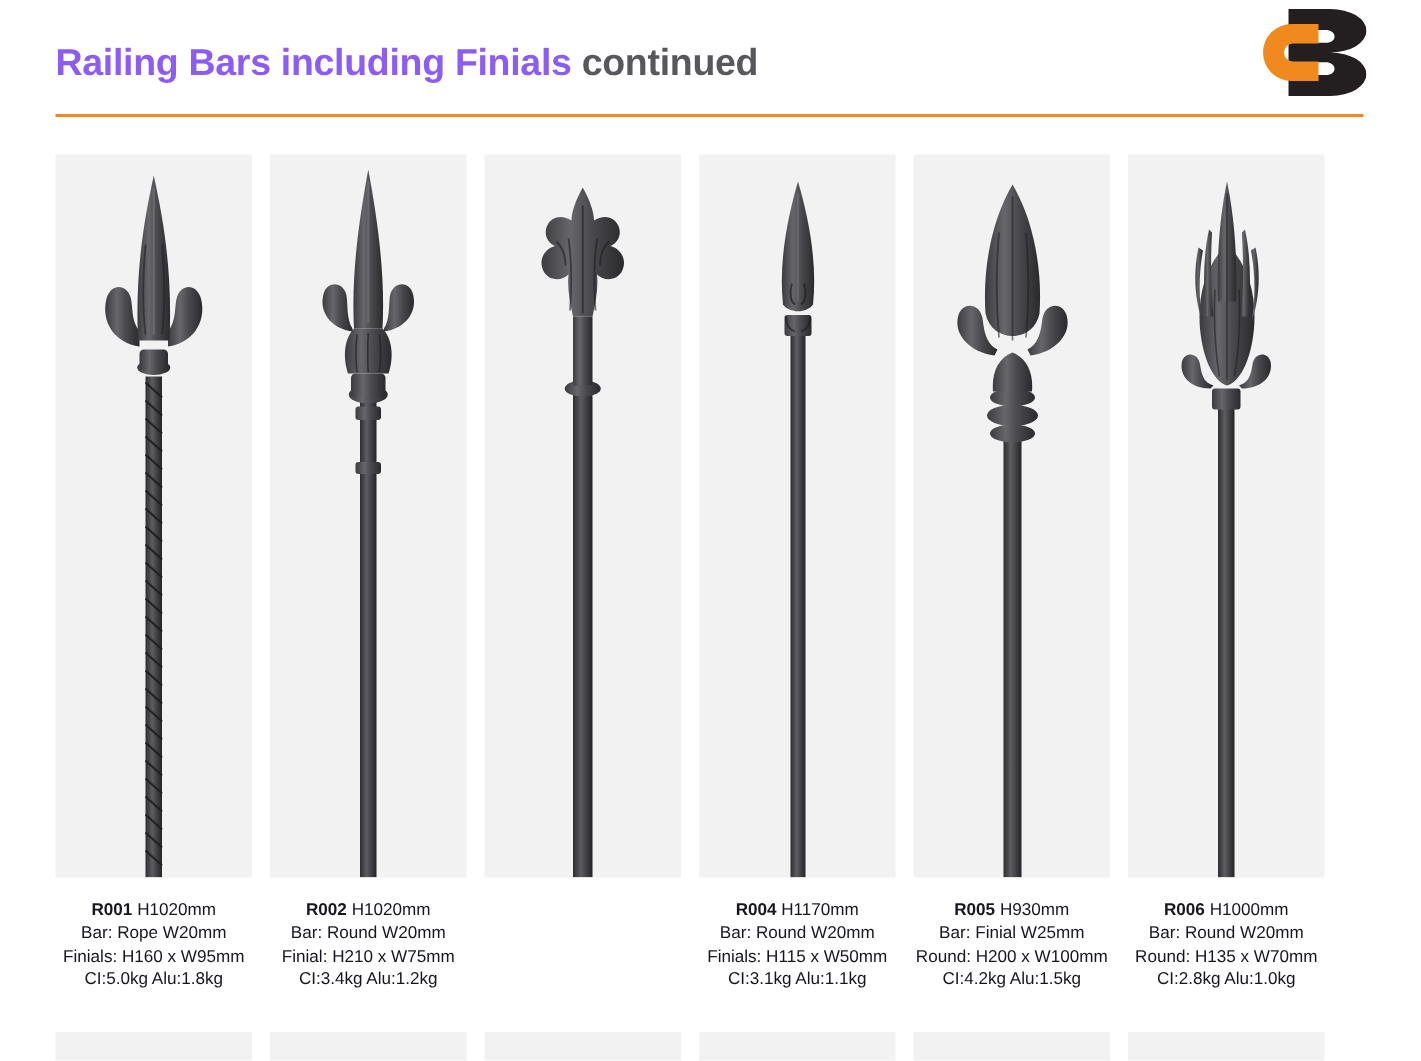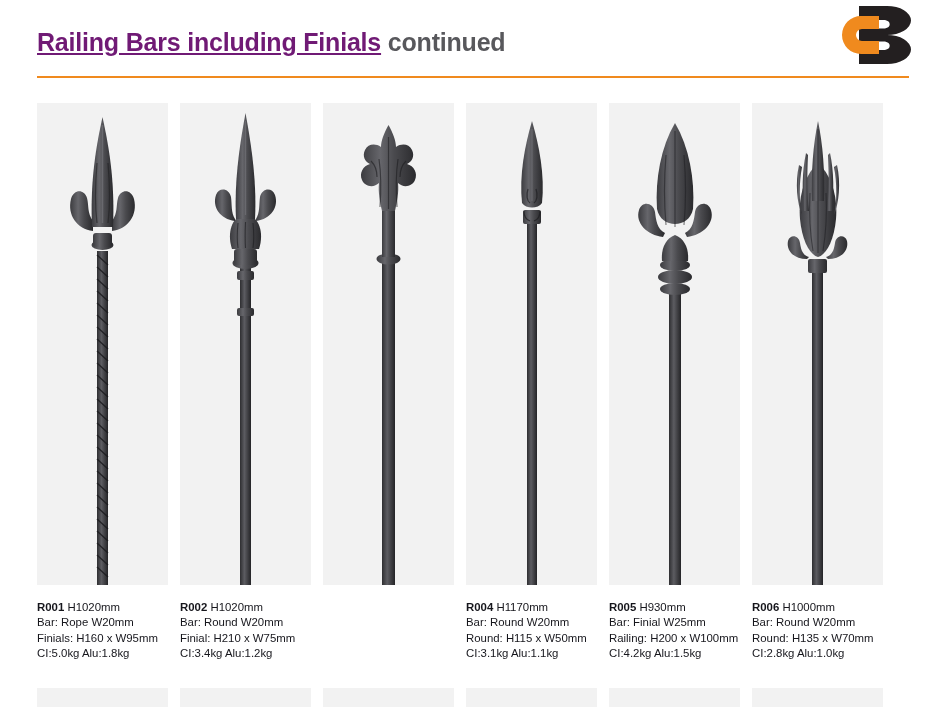--- a/index.html
+++ b/index.html
@@ -24,22 +24,21 @@
   .page-title {
     position: absolute;
     left: 37px;
     top: 28px;
     font-size: 25px;
     letter-spacing: -0.2px;
     white-space: nowrap;
   }
   .page-title .t-main {
     font-weight: bold;
-    color: #701a75;
-    text-decoration: underline;
+    color: #8b5cf6;
   }
   .page-title .t-cont {
     font-weight: bold;
     color: #58585c;
   }
 
   .logo {
     position: absolute;
     right: 36px;
     top: 6px;
@@ -59,21 +58,21 @@
   
   .grid {
     position: absolute;
     left: 37px;
     top: 103px;
     width: 873px;
     display: flex;
     gap: 12px;
   }
 
-  .cell { width: 131px; }
+  .cell { width: 131px; text-align: center; }
 
   .photo {
     width: 131px;
     height: 482px;
     background: #f2f2f2;
     position: relative;
     overflow: hidden;
   }
 
   .photo svg { display: block; width: 100%; height: 100%; }
@@ -239,21 +238,21 @@
         <path d="M58 108 C58 114 61 117 64 118 M74 108 C74 114 71 117 68 118" stroke="#1d1d20" stroke-width="1.2" fill="none" opacity="0.7"></path>
 
         <path d="M66 18 C73 42 79 72 76 100 C72 106 60 106 56 100 C53 72 59 42 66 18 Z" fill="url(#m1)"></path>
         <path d="M66 26 L66 98" stroke="#7d7d83" stroke-width="1.3" opacity="0.45"></path>
         <path d="M62 86 C60 92 61 98 64 100 M70 86 C72 92 71 98 68 100" stroke="#1c1c1f" stroke-width="1.3" fill="none" opacity="0.65"></path>
       </svg>
     </div>
     <div class="specs">
       <span class="line"><span class="code">R004</span> <span>H1170mm</span></span>
       <span class="line">Bar: Round W20mm</span>
-      <span class="line">Round: H115 x W50mm</span>
+      <span class="line">Finials: H115 x W50mm</span>
       <span class="line">CI:3.1kg  Alu:1.1kg</span>
     </div>
   </div>
 
   <div class="cell">
     <div class="photo">
       <svg viewBox="0 0 131 482" preserveAspectRatio="xMidYMin meet">
         <rect x="60" y="190" width="12" height="292" fill="url(#b1)"></rect>
 
         <ellipse cx="66" cy="186" rx="15" ry="6" fill="url(#m1)"></ellipse>
@@ -267,21 +266,21 @@
 
         <path d="M66 20 C80 44 86 76 84 106 C80 126 52 126 48 106 C46 76 52 44 66 20 Z" fill="url(#m1)"></path>
         <g stroke="#1d1d20" stroke-width="1.2" opacity="0.55" fill="none">
           <path d="M66 28 L66 124 M57 52 C55 76 55 100 57 122 M75 52 C77 76 77 100 75 122"></path>
         </g>
       </svg>
     </div>
     <div class="specs">
       <span class="line"><span class="code">R005</span> <span>H930mm</span></span>
       <span class="line">Bar: Finial W25mm</span>
-      <span class="line">Railing: H200 x W100mm</span>
+      <span class="line">Round: H200 x W100mm</span>
       <span class="line">CI:4.2kg  Alu:1.5kg</span>
     </div>
   </div>
 
   <div class="cell">
     <div class="photo">
       <svg viewBox="0 0 131 482" preserveAspectRatio="xMidYMin meet">
         <rect x="60" y="168" width="11" height="314" fill="url(#b1)"></rect>
         <rect x="56" y="156" width="19" height="14" rx="2" fill="url(#m1)"></rect>
 

